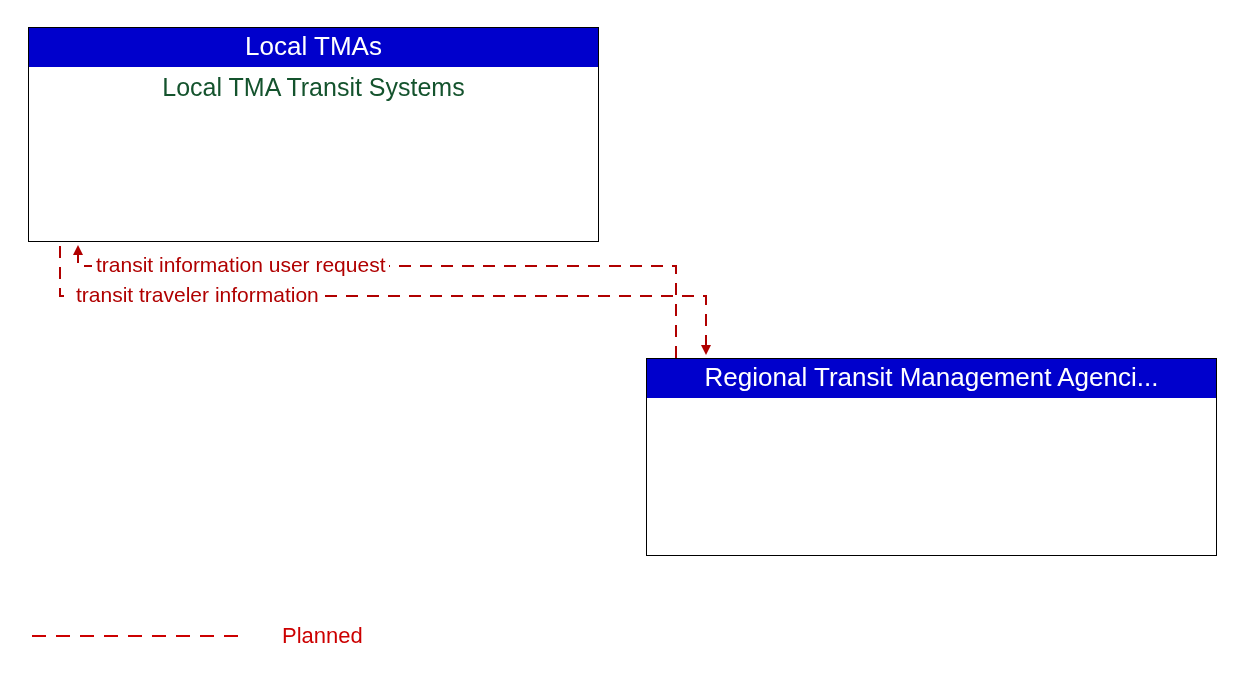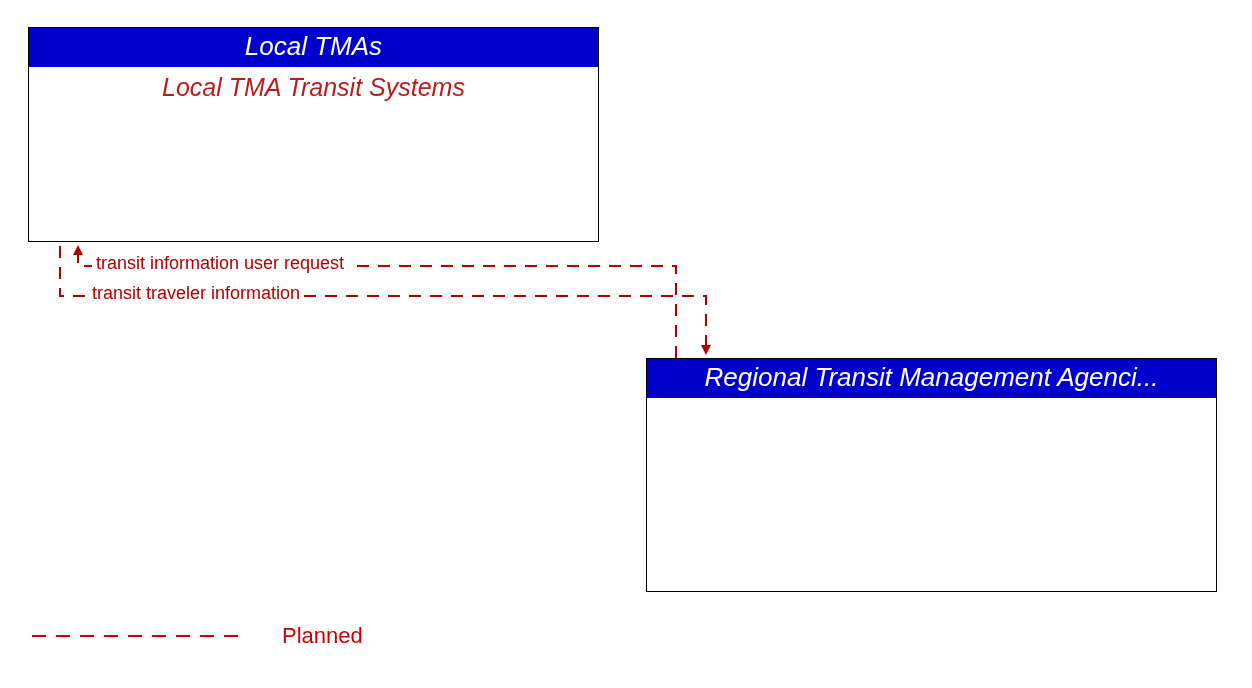--- a/index.html
+++ b/index.html
@@ -10,42 +10,41 @@
     background: #ffffff;
     font-family: Arial, Helvetica, sans-serif;
     position: relative;
     overflow: hidden;
   }
   .box {
     position: absolute;
     border: 1.5px solid #000;
     background: #fff;
     box-sizing: border-box;
-    font-style: italic;
   }
   .box-header {
     background: #0000cc;
     color: #fff;
     text-align: center;
     font-size: 26px;
     font-weight: normal;
     padding: 3px 4px 5px 4px;
     white-space: nowrap;
     overflow: hidden;
   }
   .box-body {
-    color: #b91c1c;
+    color: #14532d;
     text-align: center;
     font-size: 25px;
     padding: 6px 6px 0 6px;
   }
   .flow-label {
     position: absolute;
     color: #b00000;
-    font-size: 18px;
+    font-size: 21px;
     white-space: nowrap;
     background: #fff;
     padding: 0 4px;
   }
   .legend-label {
     position: absolute;
     color: #cc0000;
     font-size: 22px;
   }
   svg.connectors {
@@ -57,35 +56,35 @@
   }
 </style>
 </head>
 <body>
 
 <div class="box" style="left:28px; top:27px; width:571px; height:215px;">
   <div class="box-header">Local TMAs</div>
   <div class="box-body">Local TMA Transit Systems</div>
 </div>
 
-<div class="box" style="left:646px; top:358px; width:571px; height:234px;">
+<div class="box" style="left:646px; top:358px; width:571px; height:198px;">
   <div class="box-header">Regional Transit Management Agenci...</div>
 </div>
 
 <svg class="connectors" viewBox="0 0 1252 688">
   <defs>
     <marker id="arrowRed" markerWidth="12" markerHeight="12" refX="9" refY="5" orient="auto" markerUnits="userSpaceOnUse">
       <path d="M0,0 L10,5 L0,10 Z" fill="#b00000"></path>
     </marker>
   </defs>
 
   <path d="M 676 358 L 676 266 L 78 266 L 78 246" fill="none" stroke="#b00000" stroke-width="2" stroke-dasharray="12 9" marker-end="url(#arrowRed)"></path>
 
   <path d="M 60 246 L 60 296 L 706 296 L 706 354" fill="none" stroke="#b00000" stroke-width="2" stroke-dasharray="12 9" marker-end="url(#arrowRed)"></path>
 
   <line x1="32" y1="636" x2="240" y2="636" stroke="#cc0000" stroke-width="2" stroke-dasharray="14 10"></line>
 </svg>
 
 <div class="flow-label" style="left:92px; top:253px;">transit information user request</div>
 
-<div class="flow-label" style="left:72px; top:283px;margin-left:16px;">transit traveler information</div>
+<div class="flow-label" style="left:72px; top:283px;">transit traveler information</div>
 
 <div class="legend-label" style="left:282px; top:623px;text-align:right;">Planned</div>
 
 </body></html>

